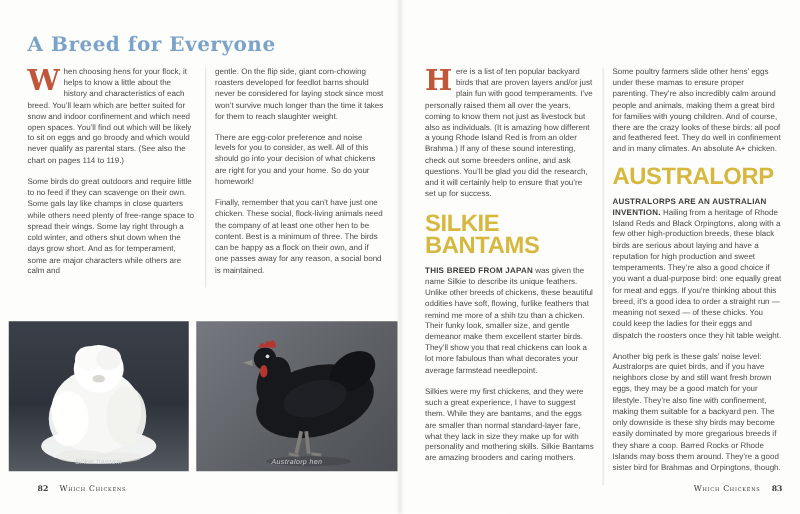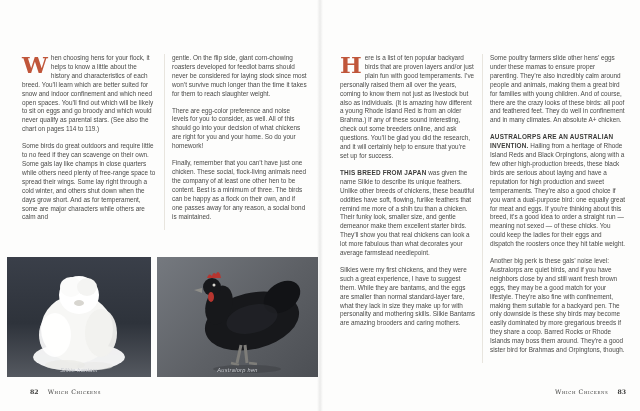--- a/index.html
+++ b/index.html
@@ -56,20 +56,21 @@
   #footer-left .pagenum{margin-right:9px;}
   #footer-right .pagenum{margin-left:9px;}
   .chapter{font-variant:small-caps;}
 </style>
 </head>
 <body>
 
 <div id="spread">
 
   <div class="page" id="left-page">
+    <h1 class="page-heading">A Breed for Everyone</h1>
 
     <div class="cols body-text">
       <div class="col">
         <p><span class="dropcap">W</span><span>hen choosing hens for your flock, it helps to know a little about the history and characteristics of each breed. You’ll learn which are better suited for snow and indoor confinement and which need open spaces. You’ll find out which will be likely to sit on eggs and go broody and which would never qualify as parental stars. (See also the chart on pages 114 to 119.)</span></p>
         <p>Some birds do great outdoors and require little to no feed if they can scavenge on their own. Some gals lay like champs in close quarters while others need plenty of free-range space to spread their wings. Some lay right through a cold winter, and others shut down when the days grow short. And as for temperament, some are major characters while others are calm and</p>
       </div>
       <div class="col">
         <p>gentle. On the flip side, giant corn-chowing roasters developed for feedlot barns should never be considered for laying stock since most won’t survive much longer than the time it takes for them to reach slaughter weight.</p>
         <p>There are egg-color preference and noise levels for you to consider, as well. All of this should go into your decision of what chickens are right for you and your home. So do your homework!</p>
         <p>Finally, remember that you can’t have just one chicken. These social, flock-living animals need the company of at least one other hen to be content. Best is a minimum of three. The birds can be happy as a flock on their own, and if one passes away for any reason, a social bond is maintained.</p>
@@ -115,25 +116,27 @@
     <div class="footer" id="footer-left">
       <span class="pagenum">82</span><span class="chapter">Which Chickens</span>
     </div>
   </div>
 
   <div class="page" id="right-page">
 
     <div class="cols body-text" style="left:20px;">
       <div class="col">
         <p><span class="dropcap">H</span><span>ere is a list of ten popular backyard birds that are proven layers and/or just plain fun with good temperaments. I’ve personally raised them all over the years, coming to know them not just as livestock but also as individuals. (It is amazing how different a young Rhode Island Red is from an older Brahma.) If any of these sound interesting, check out some breeders online, and ask questions. You’ll be glad you did the research, and it will certainly help to ensure that you’re set up for success.</span></p>
+        <h2 class="section-title">SILKIE BANTAMS</h2>
         <p><span class="lead" style="text-transform:uppercase;">This breed from Japan</span><span> was given the name Silkie to describe its unique feathers. Unlike other breeds of chickens, these beautiful oddities have soft, flowing, furlike feathers that remind me more of a shih tzu than a chicken. Their funky look, smaller size, and gentle demeanor make them excellent starter birds. They’ll show you that real chickens can look a lot more fabulous than what decorates your average farmstead needlepoint.</span></p>
         <p>Silkies were my first chickens, and they were such a great experience, I have to suggest them. While they are bantams, and the eggs are smaller than normal standard-layer fare, what they lack in size they make up for with personality and mothering skills. Silkie Bantams are amazing brooders and caring mothers.</p>
       </div>
       <div class="col">
         <p>Some poultry farmers slide other hens’ eggs under these mamas to ensure proper parenting. They’re also incredibly calm around people and animals, making them a great bird for families with young children. And of course, there are the crazy looks of these birds: all poof and feathered feet. They do well in confinement and in many climates. An absolute A+ chicken.</p>
+        <h2 class="section-title" style="max-width:140px;margin-top:6px;">AUSTRALORP</h2>
         <p><span class="lead" style="text-transform:uppercase;">Australorps are an Australian invention.</span><span> Hailing from a heritage of Rhode Island Reds and Black Orpingtons, along with a few other high-production breeds, these black birds are serious about laying and have a reputation for high production and sweet temperaments. They’re also a good choice if you want a dual-purpose bird: one equally great for meat and eggs. If you’re thinking about this breed, it’s a good idea to order a straight run — meaning not sexed — of these chicks. You could keep the ladies for their eggs and dispatch the roosters once they hit table weight.</span></p>
         <p>Another big perk is these gals’ noise level: Australorps are quiet birds, and if you have neighbors close by and still want fresh brown eggs, they may be a good match for your lifestyle. They’re also fine with confinement, making them suitable for a backyard pen. The only downside is these shy birds may become easily dominated by more gregarious breeds if they share a coop. Barred Rocks or Rhode Islands may boss them around. They’re a good sister bird for Brahmas and Orpingtons, though.</p>
       </div>
     </div>
 
     <div class="footer" id="footer-right">
       <span class="chapter">Which Chickens</span><span class="pagenum">83</span>
     </div>
   </div>
 

